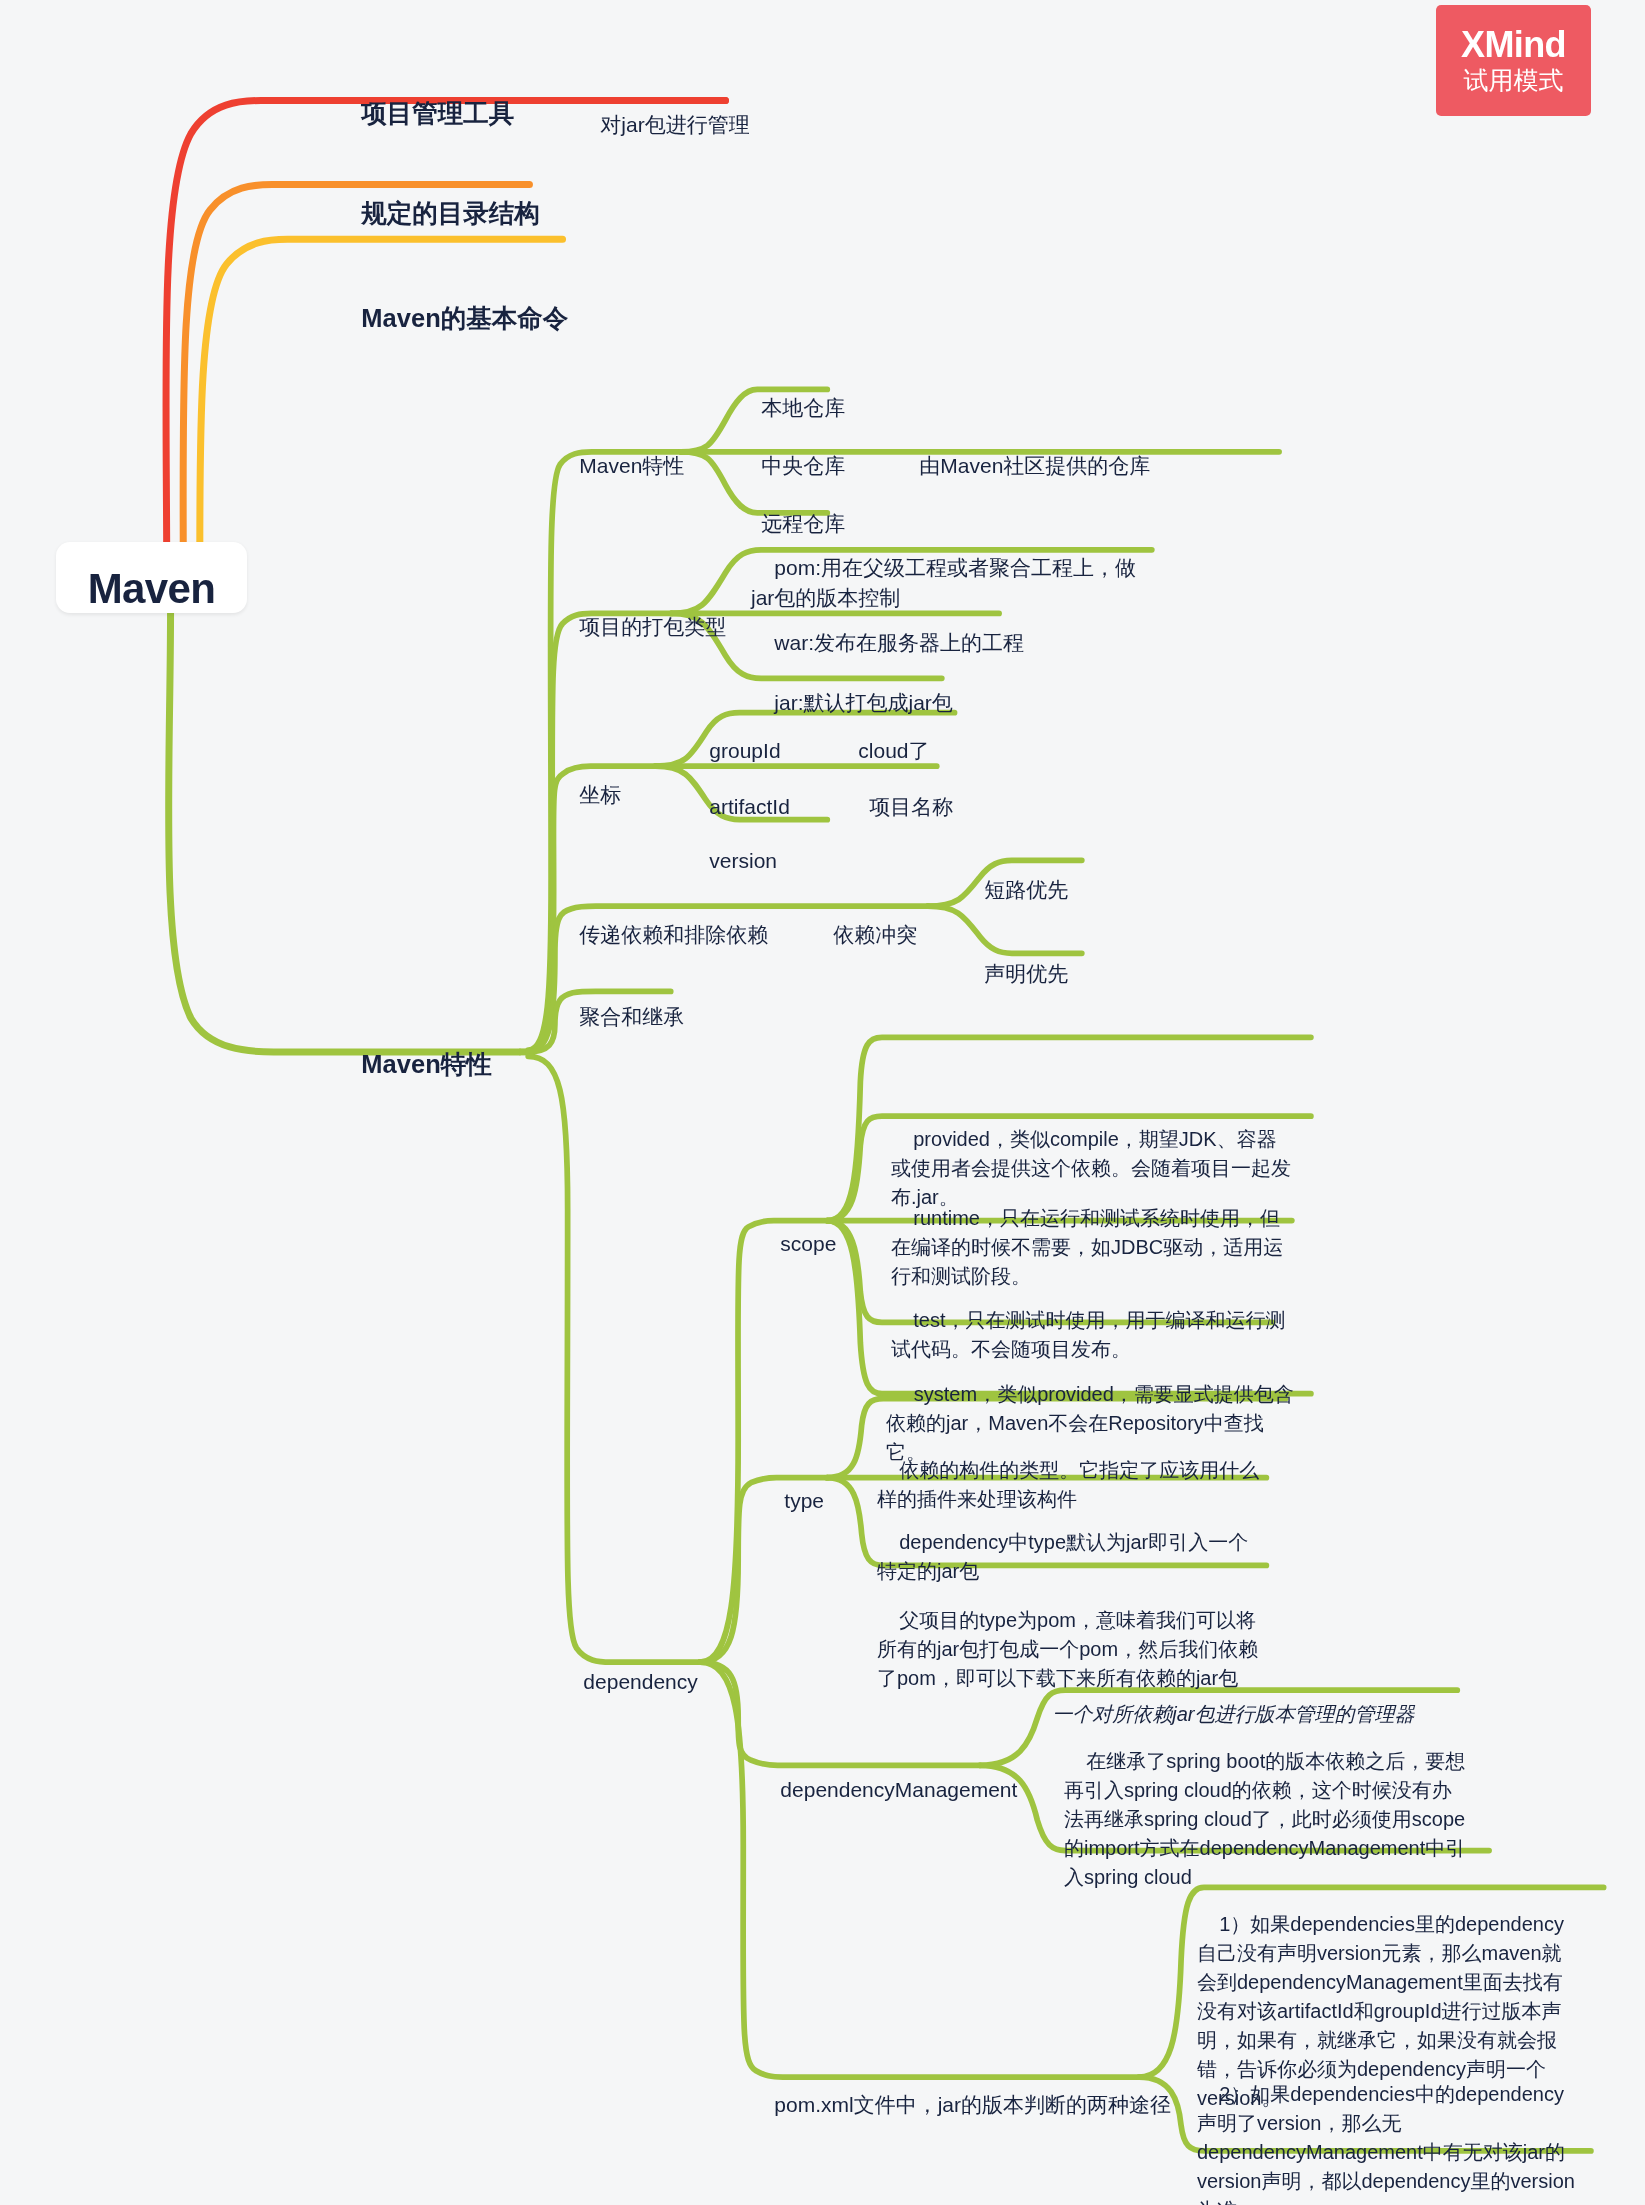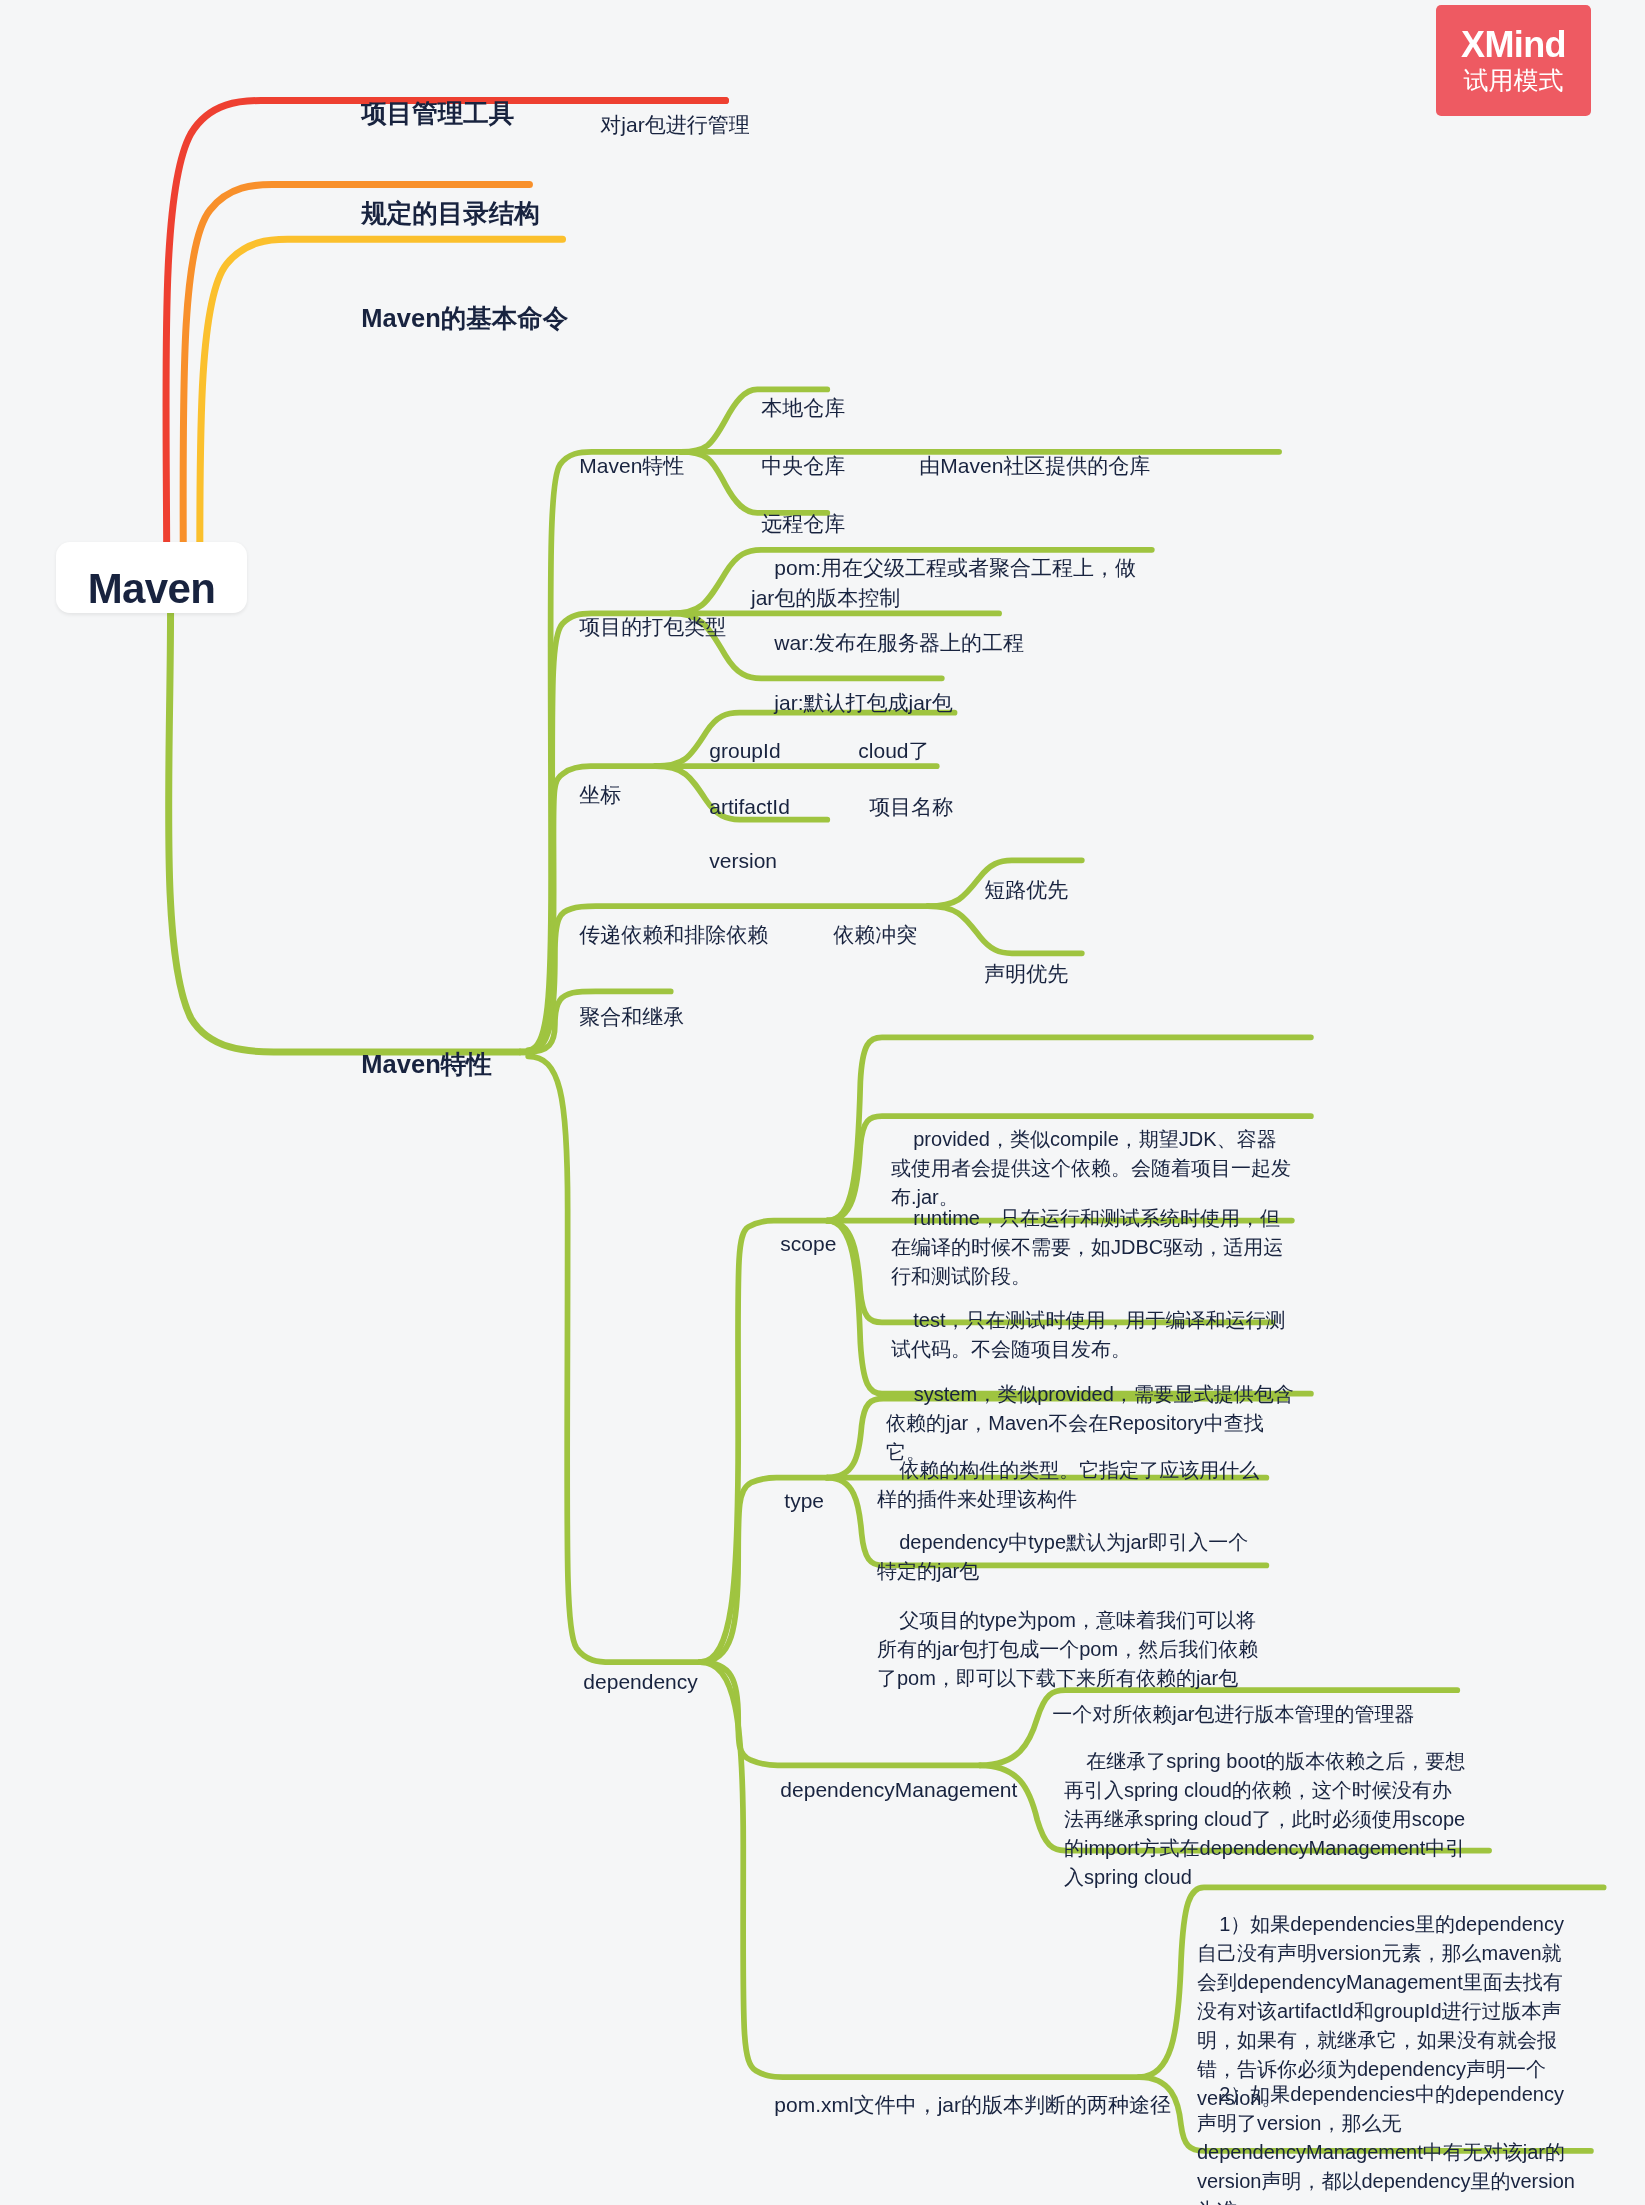--- a/index.html
+++ b/index.html
@@ -220,21 +220,21 @@
   <div class="node sub-sm" style="left:877px; top:1499px; width:388px;">
     <span>dependency中type默认为jar即引入一个特定的jar包</span>
   </div>
   <div class="node sub-sm" style="left:877px; top:1577px; width:388px;">
     <span>父项目的type为pom，意味着我们可以将所有的jar包打包成一个pom，然后我们依赖了pom，即可以下载下来所有依赖的jar包</span>
   </div>
 
   <div class="node sub" style="left:757px; top:1745px;">
     <span>dependencyManagement</span>
   </div>
-  <div class="node sub-sm" style="left:1030px; top:1671px; width:446px;">
+  <div class="node sub-sm" style="left:1030px; top:1671px; width:446px;font-style:italic;">
     <span>一个对所依赖jar包进行版本管理的管理器</span>
   </div>
   <div class="node sub-sm" style="left:1064px; top:1718px; width:407px;">
     <span>在继承了spring boot的版本依赖之后，要想再引入spring cloud的依赖，这个时候没有办法再继承spring cloud了，此时必须使用scope的import方式在dependencyManagement中引入spring cloud</span>
   </div>
 
   <div class="node sub" style="left:751px; top:2060px;">
     <span>pom.xml文件中，jar的版本判断的两种途径</span>
   </div>
   <div class="node sub-sm" style="left:1197px; top:1881px; width:382px;">

